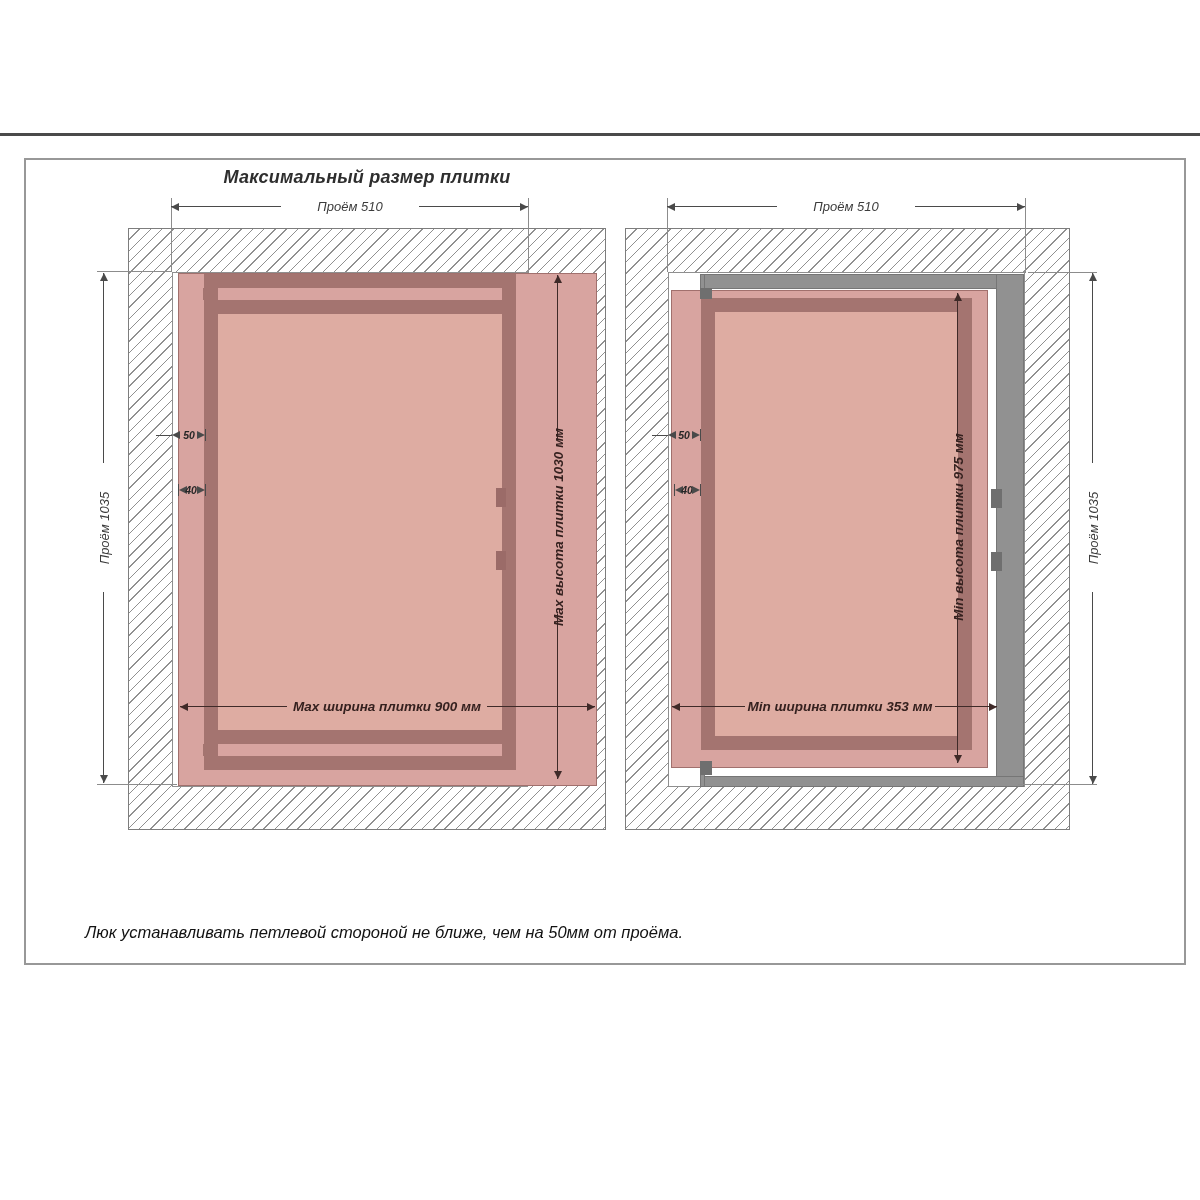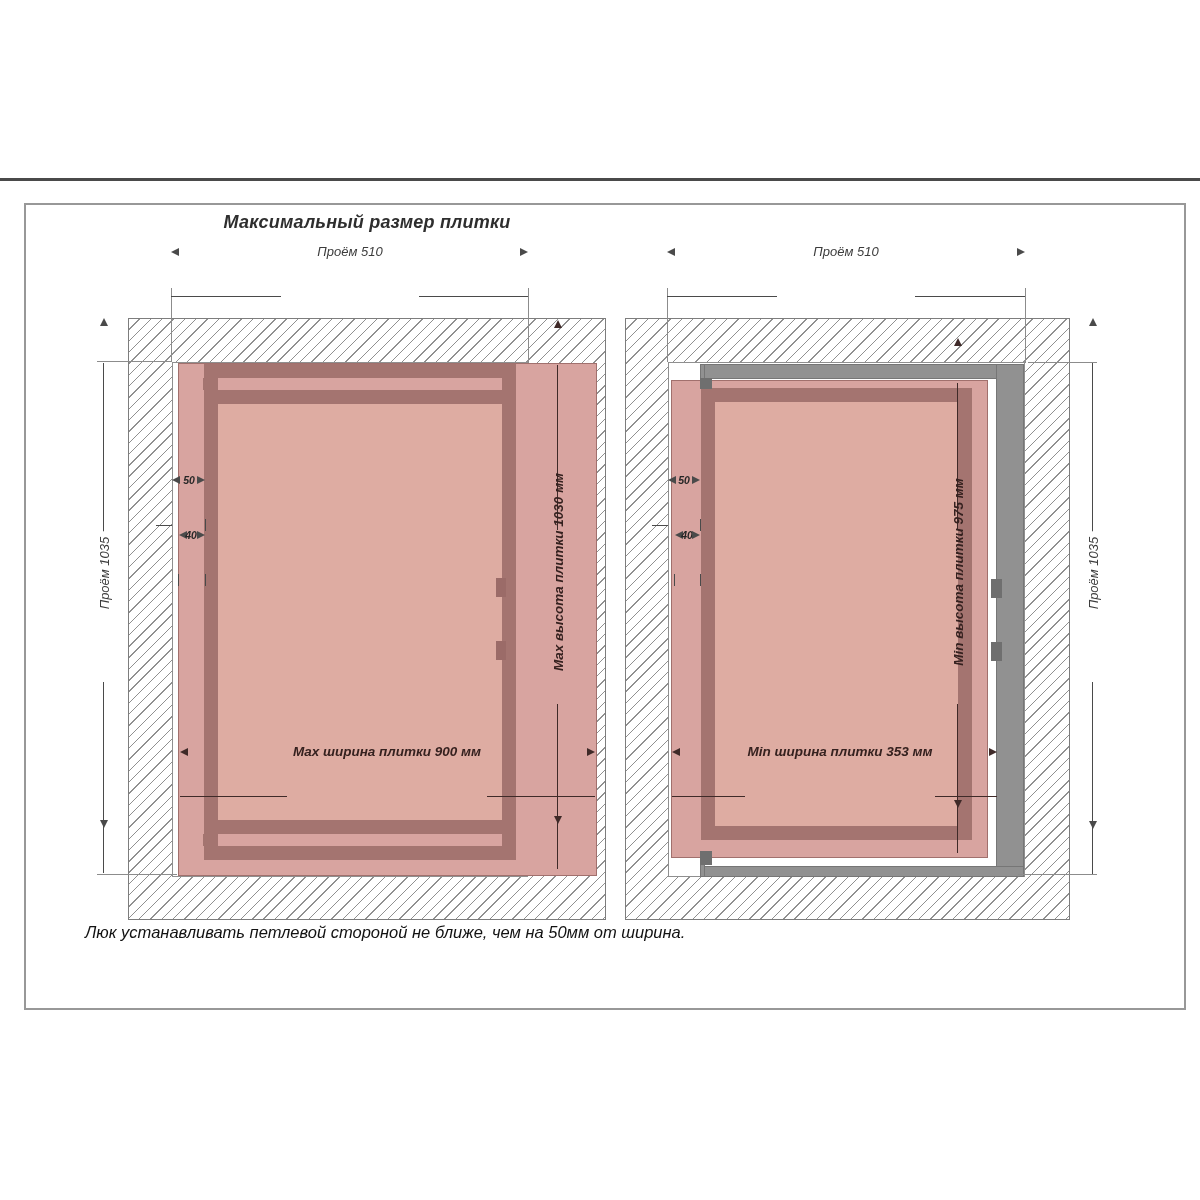--- a/index.html
+++ b/index.html
@@ -3,21 +3,21 @@
 <meta charset="utf-8">
 <style>
   :root{
     --tile-pink:#d8a4a0; --tile-pink-light:#deaca2; --frame-dark-pink:#a47470;
     --frame-gray:#919191; --frame-gray-dark:#6f6f6f; --hatch-line:#909090;
     --dim-line:#4a4a4a; --dim-accent:#3f2a28; --page-border:#989898; --top-rule:#4a4a4a;
   }
   html,body{margin:0;padding:0;background:#fff;}
   #canvas{position:relative;width:1200px;height:1200px;background:#fff;overflow:hidden;
           font-family:"Liberation Sans",sans-serif;}
-  .abs{position:absolute;margin-top:45px;}
+  .abs{position:absolute;}
   .hatch{background:repeating-linear-gradient(135deg,#ffffff 0 7px,var(--hatch-line) 7px 8px);
          border:1px solid #7d7d7d;box-sizing:border-box;}
   .opening{background:#fff;border:1px solid #8f8f8f;box-sizing:border-box;}
   .tile{background:var(--tile-pink);border:1px solid #a1706d;box-sizing:border-box;}
   .ring{border:14px solid var(--frame-dark-pink);box-sizing:border-box;background:transparent;}
   .interior{background:var(--tile-pink-light);}
   .dkpink{background:var(--frame-dark-pink);}
   .gray{background:var(--frame-gray);border:1px solid #767676;box-sizing:border-box;}
   .dgray{background:var(--frame-gray-dark);}
   .dline{background:var(--dim-line);}
@@ -179,15 +179,15 @@
 
     <div>
       <div class="abs tick" style="left:674px;top:484px;"></div>
       <div class="ah l" style="left:675px;top:486px;"></div>
       <span class="lbl sm" style="left:687px;top:490px;">40</span>
       <div class="ah r" style="left:692px;top:486px;"></div>
       <div class="abs tick" style="left:700px;top:484px;"></div>
     </div>
   </div>
 
-  <div class="note" style="top:923px;">Люк устанавливать петлевой стороной не ближе, чем на 50мм от ширина.</div>
+  <div class="note" style="top:923px;">Люк устанавливать петлевой стороной не ближе, чем на 50мм от проёма.</div>
 
 </div>
 
 </body></html>

